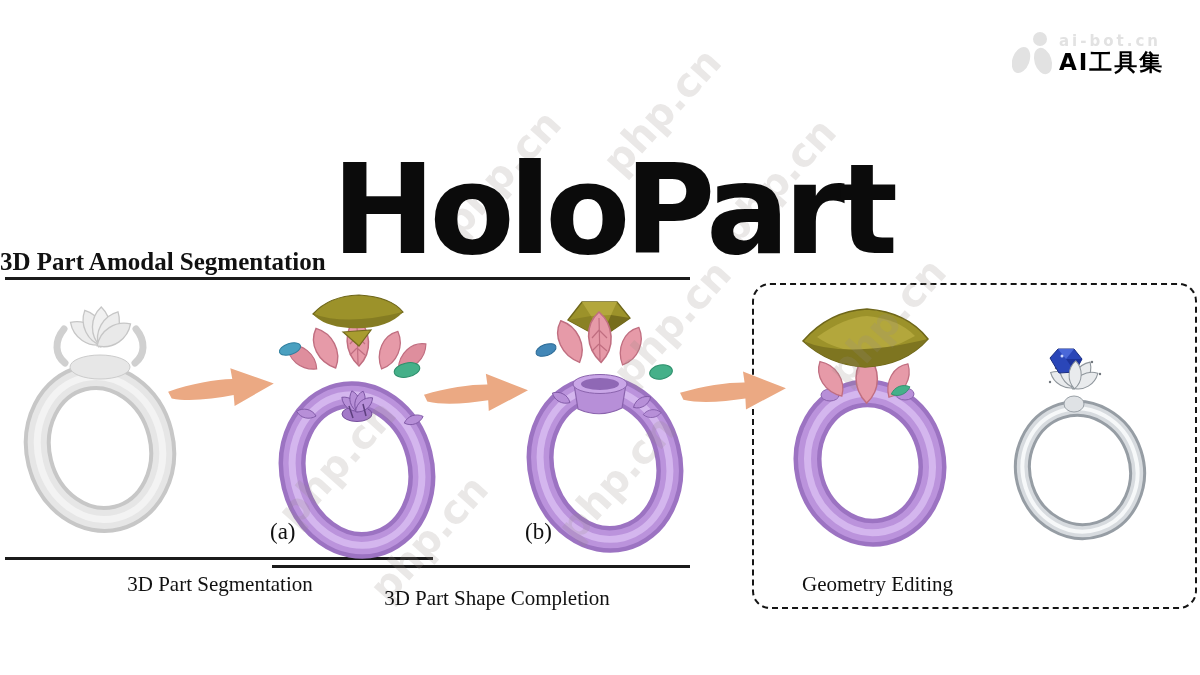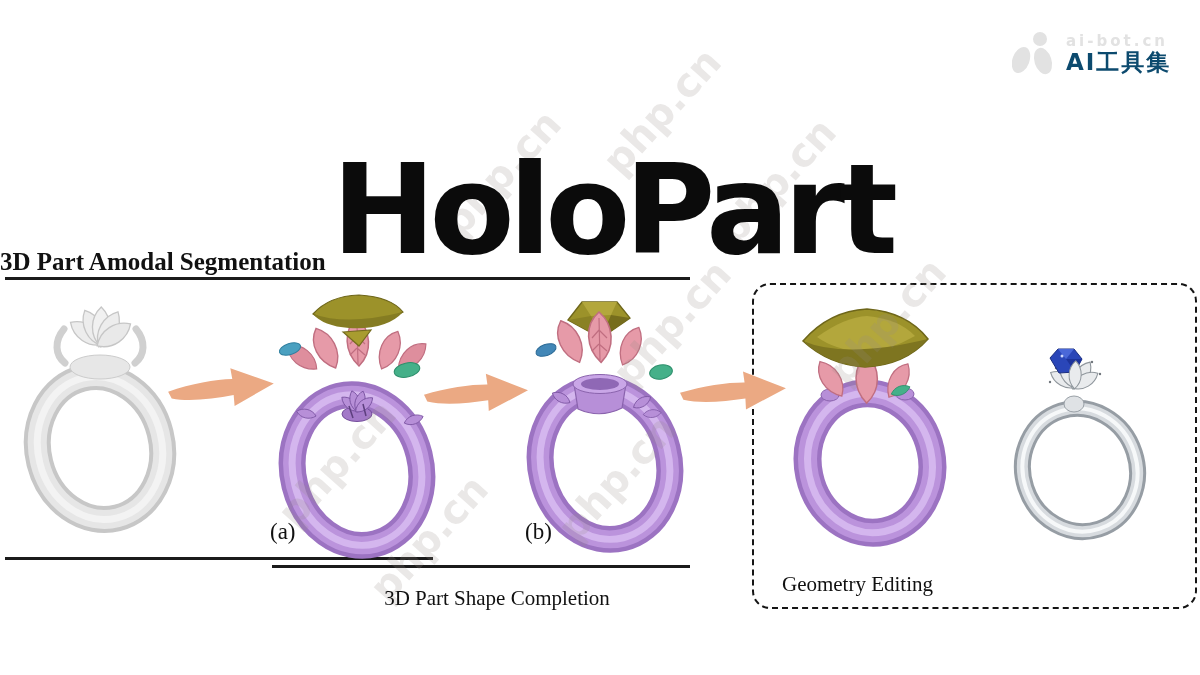--- a/index.html
+++ b/index.html
@@ -7,26 +7,26 @@
           font-family:"Liberation Serif","DejaVu Serif",serif;color:#111;}
   .abs{position:absolute;}
 
   
   .title{left:12px;top:62px;width:1200px;text-align:center;
          font-family:"DejaVu Sans","Liberation Sans",sans-serif;
          font-weight:700;font-size:124px;letter-spacing:-6px;color:#0b0b0b;
          line-height:1.05;z-index:4;}
 
   
-  .brand{left:1012px;top:30px;display:flex;align-items:center;gap:10px;z-index:4;}
+  .brand{left:1012px;top:30px;display:flex;align-items:center;gap:3px;z-index:4;}
   .brand .txt{display:flex;flex-direction:column;line-height:1.05;}
   .brand .site{font-family:"DejaVu Sans","Liberation Sans",sans-serif;font-weight:700;
                font-size:15px;letter-spacing:3px;color:#e2e2e2;}
   .brand .name{font-family:"DejaVu Sans","Liberation Sans",sans-serif;font-weight:700;
-               font-size:23px;letter-spacing:2px;color:#0c4a6e;}
+               font-size:23px;letter-spacing:2px;color:#000000;}
 
   
   .ghost{position:absolute;font-family:"DejaVu Sans",sans-serif;font-weight:700;font-size:40px;
          color:rgba(148,140,136,0.20);transform:rotate(-48deg);z-index:3;white-space:nowrap;pointer-events:none;}
 
   
   .hdr{font-weight:700;font-size:25px;text-align:left;z-index:4;}
   .hdr-left{left:0;top:248px;width:712px;}
   .hdr-right{left:750px;top:248px;width:446px;}
 
@@ -37,21 +37,21 @@
   .line-b2{left:272px;top:565px;width:418px;}
 
   
   .dashed-box{left:752px;top:283px;width:441px;height:322px;border:2.6px dashed #151515;
               border-radius:18px;z-index:1;}
 
   
   .cap{font-size:21px;text-align:center;z-index:4;}
   .cap-seg{left:70px;top:572px;width:300px;}
   .cap-comp{left:347px;top:572px;width:300px;margin-top:14px;}
-  .cap-geo{left:740px;top:572px;width:235px;}
+  .cap-geo{left:760px;top:572px;width:235px;}
   .cap-mat{left:985px;top:572px;width:200px;}
   .stage{font-size:23px;z-index:4;}
   .stage-a{left:270px;top:519px;}
   .stage-b{left:525px;top:519px;}
 
   .fig{z-index:2;}
   .arrow{z-index:5;}
 </style>
 </head>
 <body>
@@ -232,16 +232,17 @@
     </g>
     <g transform="translate(58,40)">
       <path d="M-16,-4 L-8,-13 L8,-13 L16,-3 L9,10 L-7,11 Z" fill="#2A46B8" stroke="#1B2E80" stroke-width="1"></path>
       <path d="M-8,-13 L0,-3 L8,-13 Z" fill="#4A68D8"></path>
       <path d="M16,-3 L0,-3 L9,10 Z" fill="#1D339A"></path>
       <circle cx="-4" cy="-6" r="1.5" fill="#cdd8ff"></circle>
     </g>
     <path d="M0,-36 C11,-26 13,-8 1,4 C-11,-7 -11,-25 0,-36 Z" transform="translate(66,64) rotate(4) scale(0.7)" fill="#e9ebed" stroke="#8f969c" stroke-width="1.4"></path>
   </svg>
 
+  <div class="abs cap cap-seg">3D Part Segmentation</div>
   <div class="abs cap cap-comp">3D Part Shape Completion</div>
   <div class="abs cap cap-geo">Geometry Editing</div>
 
 </div>
 
 </body></html>

